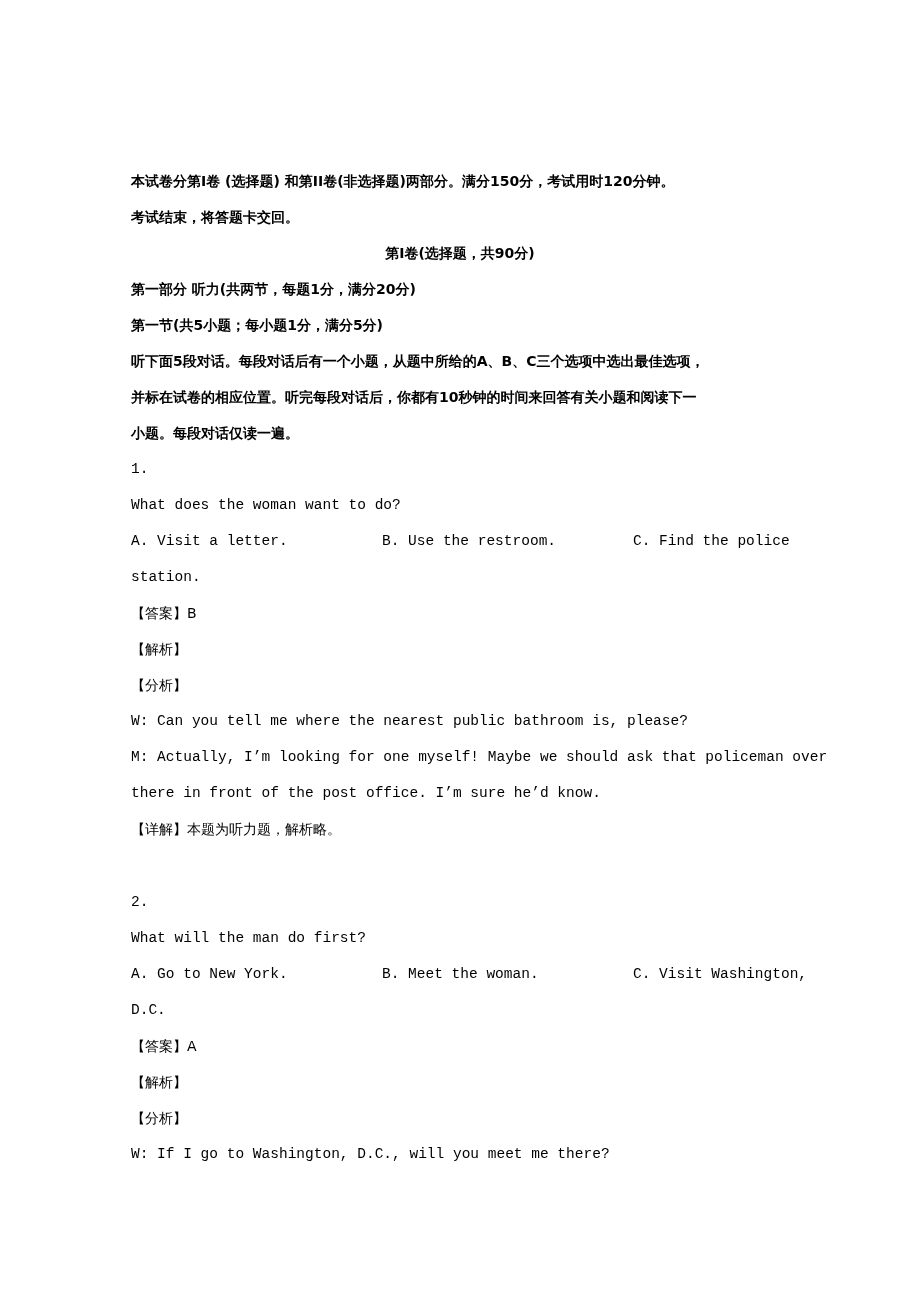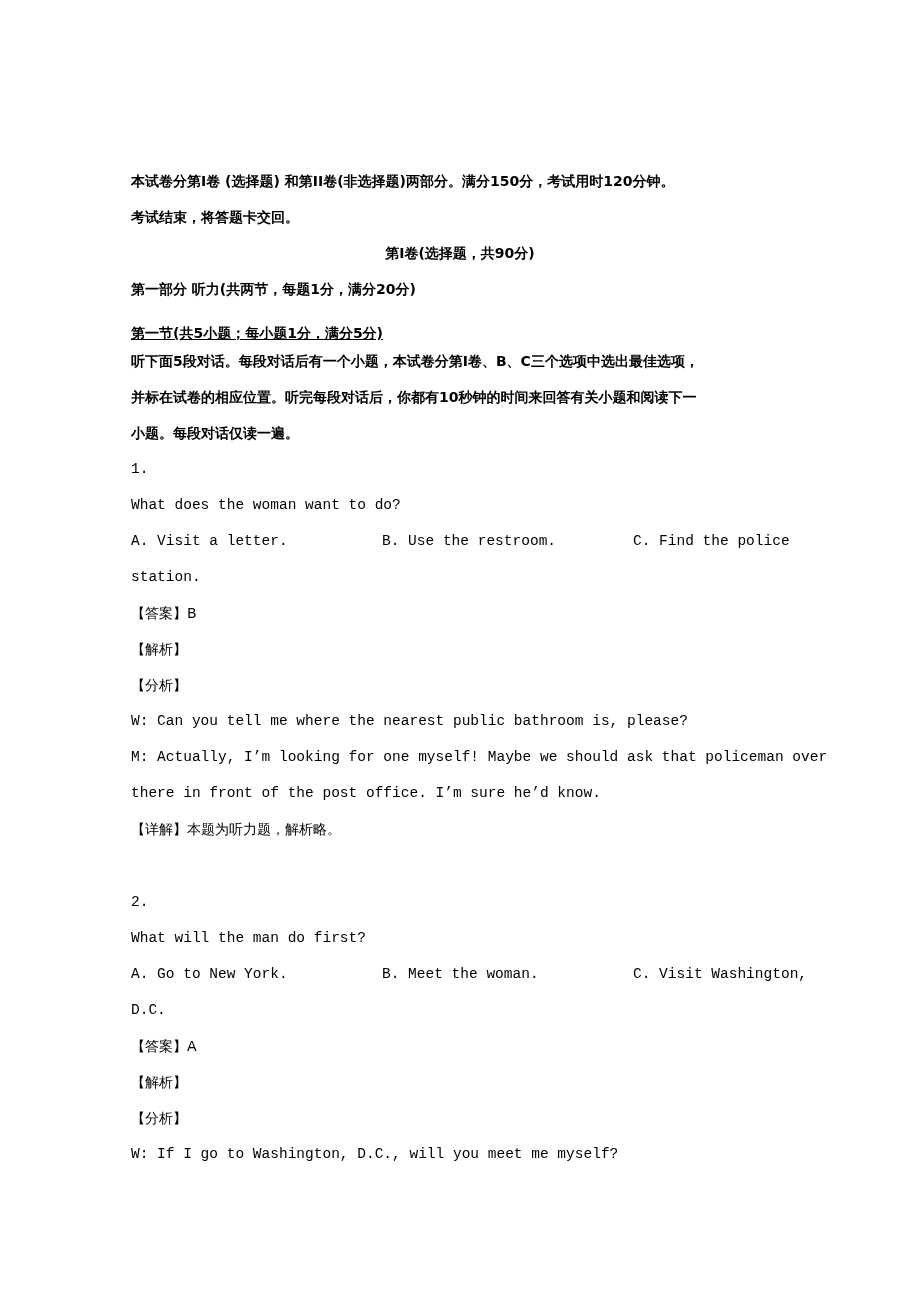--- a/index.html
+++ b/index.html
@@ -66,23 +66,23 @@
 
 <div class="page">
 
 
   <div class="line bold cn" style="top:171px;">本试卷分第Ⅰ卷 (选择题) 和第II卷(非选择题)两部分。满分150分，考试用时120分钟。</div>
   <div class="line bold cn" style="top:207px;">考试结束，将答题卡交回。</div>
 
   <div class="line bold cn center" style="top:243px;">第Ⅰ卷(选择题，共90分)</div>
 
   <div class="line bold cn" style="top:279px;">第一部分 听力(共两节，每题1分，满分20分)</div>
-  <div class="line bold cn" style="top:323px;text-decoration:underline;">第一节(共5小题；每小题1分，满分5分)</div>
+  <div class="line bold cn" style="top:315px;">第一节(共5小题；每小题1分，满分5分)</div>
 
-  <div class="line bold cn" style="top:351px;">听下面5段对话。每段对话后有一个小题，本试卷分第Ⅰ卷、B、C三个选项中选出最佳选项，</div>
+  <div class="line bold cn" style="top:351px;">听下面5段对话。每段对话后有一个小题，从题中所给的A、B、C三个选项中选出最佳选项，</div>
   <div class="line bold cn" style="top:387px;">并标在试卷的相应位置。听完每段对话后，你都有10秒钟的时间来回答有关小题和阅读下一</div>
   <div class="line bold cn" style="top:423px;">小题。每段对话仅读一遍。</div>
 
   <div class="line mono" style="top:459px;">1.</div>
   <div class="line mono" style="top:495px;">What does the woman want to do?</div>
   <div class="opt" style="left:131px; top:531px;">A. Visit a letter.</div>
   <div class="opt" style="left:382px; top:531px;">B. Use the restroom.</div>
   <div class="opt" style="left:633px; top:531px;">C. Find the police</div>
   <div class="line mono" style="top:567px;">station.</div>
   <div class="line cn" style="top:603px;">【答案】B</div>
@@ -95,15 +95,15 @@
 
   <div class="line mono" style="top:892px;">2.</div>
   <div class="line mono" style="top:928px;">What will the man do first?</div>
   <div class="opt" style="left:131px; top:964px;">A. Go to New York.</div>
   <div class="opt" style="left:382px; top:964px;">B. Meet the woman.</div>
   <div class="opt" style="left:633px; top:964px;">C. Visit Washington,</div>
   <div class="line mono" style="top:1000px;">D.C.</div>
   <div class="line cn" style="top:1036px;">【答案】A</div>
   <div class="line cn" style="top:1072px;">【解析】</div>
   <div class="line cn" style="top:1108px;">【分析】</div>
-  <div class="line mono" style="top:1144px;">W: If I go to Washington, D.C., will you meet me myself?</div>
+  <div class="line mono" style="top:1144px;">W: If I go to Washington, D.C., will you meet me there?</div>
 
 </div>
 
 </body></html>

